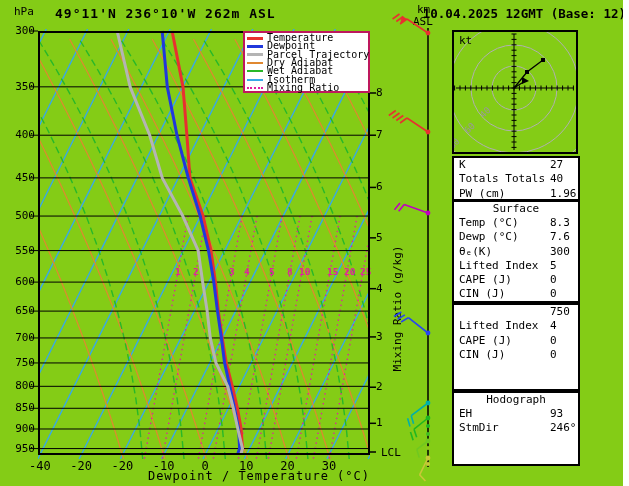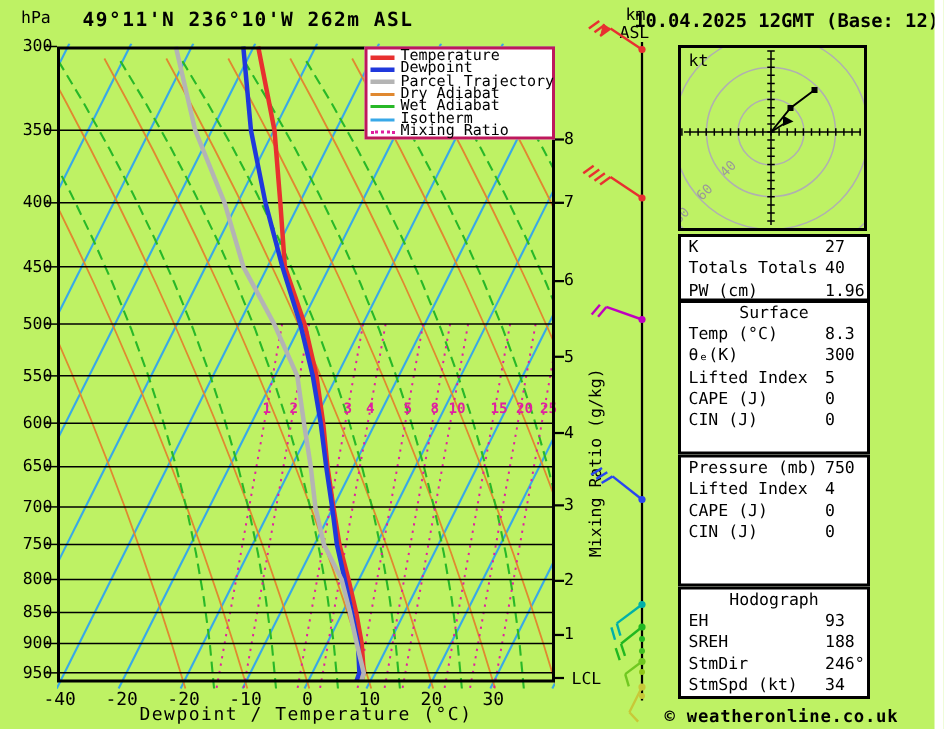--- a/index.html
+++ b/index.html
@@ -1,28 +1,28 @@
 <!DOCTYPE html>
 <html><head>
 <meta charset="utf-8">
 <style>
   html,body{margin:0;padding:0;background:#fff;}
-  .app{position:relative;width:623px;height:486px;background:#bef264;
+  .app{position:relative;width:623px;height:486px;background:#84cc16;
        font-family:"DejaVu Sans Mono",monospace;color:#000;overflow:hidden;}
   .abs{position:absolute;}
   .hpa{left:14px;top:5px;font-size:11px;}
   .title{left:55px;top:6px;font-size:13px;font-weight:bold;letter-spacing:1px;white-space:nowrap;}
   .km{left:417px;top:3px;font-size:11px;}
   .asl{left:413px;top:15px;font-size:11px;}
   .datetime{left:400px;top:6px;width:226px;text-align:right;font-size:12.5px;font-weight:bold;white-space:nowrap;}
   .ptick{font-size:11px;width:33px;text-align:right;left:2px;}
   .ttick{font-size:12px;width:44px;text-align:center;}
   .kmtick{font-size:11px;left:376px;width:24px;}
   .lcl{font-size:11px;left:381px;}
-  .xlabel{left:38px;top:469px;width:332px;text-align:center;font-size:12px;letter-spacing:1px;}
+  .xlabel{left:38px;top:469px;width:332px;text-align:right;font-size:12px;letter-spacing:1px;}
   .rlabel{left:297px;top:302px;width:200px;text-align:center;font-size:11px;
           transform:rotate(-90deg);}
   .legend{left:243px;top:31px;width:127px;height:62px;background:#fff;
           border:2px solid #be185d;box-sizing:border-box;padding:1px 0 0 2px;}
   .lrow{display:flex;align-items:center;height:8.3px;font-size:10px;line-height:1;white-space:nowrap;}
   .lsw{width:16px;margin-right:4px;flex:none;}
   .statbox{left:452px;width:128px;border:2px solid #000;box-sizing:border-box;
            background:#fff;font-size:11px;}
   .shead{text-align:center;font-size:11px;height:14px;line-height:14px;}
   .srow{position:relative;height:14.3px;line-height:14.3px;white-space:nowrap;}
@@ -338,21 +338,20 @@
         <rect x="89" y="28" width="4" height="4" fill="#000"></rect>
         <line x1="62" y1="58" x2="73" y2="51" stroke="#000" stroke-width="1.3"></line>
         <polygon points="77,51 70,47 70,54" fill="#000"></polygon>
       </g>
       <text x="7" y="14" font-size="11" font-family="DejaVu Sans Mono,monospace">kt</text>
       <rect x="1" y="1" width="124" height="122" fill="none" stroke="#000" stroke-width="2"></rect>
     </svg>
 
   <div id="stats"></div>
 
-  <div class="abs footer">© weatheronline.co.uk</div>
 <div class="abs ptick" style="top: 24px;">300</div>
     <div class="abs ptick" style="top: 79.8433px;">350</div>
     <div class="abs ptick" style="top: 128.217px;">400</div>
     <div class="abs ptick" style="top: 170.886px;">450</div>
     <div class="abs ptick" style="top: 209.054px;">500</div>
     <div class="abs ptick" style="top: 243.581px;">550</div>
     <div class="abs ptick" style="top: 275.103px;">600</div>
     <div class="abs ptick" style="top: 304.099px;">650</div>
     <div class="abs ptick" style="top: 330.946px;">700</div>
     <div class="abs ptick" style="top: 355.939px;">750</div>
@@ -390,39 +389,42 @@
         <span class="sval">1.96</span>
       </div>
     </div>
     <div class="abs statbox" style="top: 200px; height: 103px;">
       <div class="shead">Surface</div>
       <div class="srow">
         <span class="slab">Temp (°C)</span>
         <span class="sval">8.3</span>
       </div>
       <div class="srow">
+        <span class="slab">Dewp (°C)</span>
+        <span class="sval">7.6</span>
+      </div>
+      <div class="srow">
         <span class="slab">θₑ(K)</span>
         <span class="sval">300</span>
       </div>
       <div class="srow">
         <span class="slab">Lifted Index</span>
         <span class="sval">5</span>
       </div>
       <div class="srow">
         <span class="slab">CAPE (J)</span>
         <span class="sval">0</span>
       </div>
       <div class="srow">
         <span class="slab">CIN (J)</span>
         <span class="sval">0</span>
       </div>
     </div>
     <div class="abs statbox" style="top: 303px; height: 88px;">
       <div class="srow">
-        <span class="slab">Pressure (mb)</span>
         <span class="sval">750</span>
       </div>
       <div class="srow">
         <span class="slab">Lifted Index</span>
         <span class="sval">4</span>
       </div>
       <div class="srow">
         <span class="slab">CAPE (J)</span>
         <span class="sval">0</span>
       </div>
@@ -431,25 +433,17 @@
         <span class="sval">0</span>
       </div>
     </div>
     <div class="abs statbox" style="top: 391px; height: 75px;">
       <div class="shead">Hodograph</div>
       <div class="srow">
         <span class="slab">EH</span>
         <span class="sval">93</span>
       </div>
       <div class="srow">
-        <span class="slab">SREH</span>
-        <span class="sval">188</span>
-      </div>
-      <div class="srow">
         <span class="slab">StmDir</span>
         <span class="sval">246°</span>
       </div>
-      <div class="srow">
-        <span class="slab">StmSpd (kt)</span>
-        <span class="sval">34</span>
-      </div>
     </div>
   </div>
 
 </body></html>

